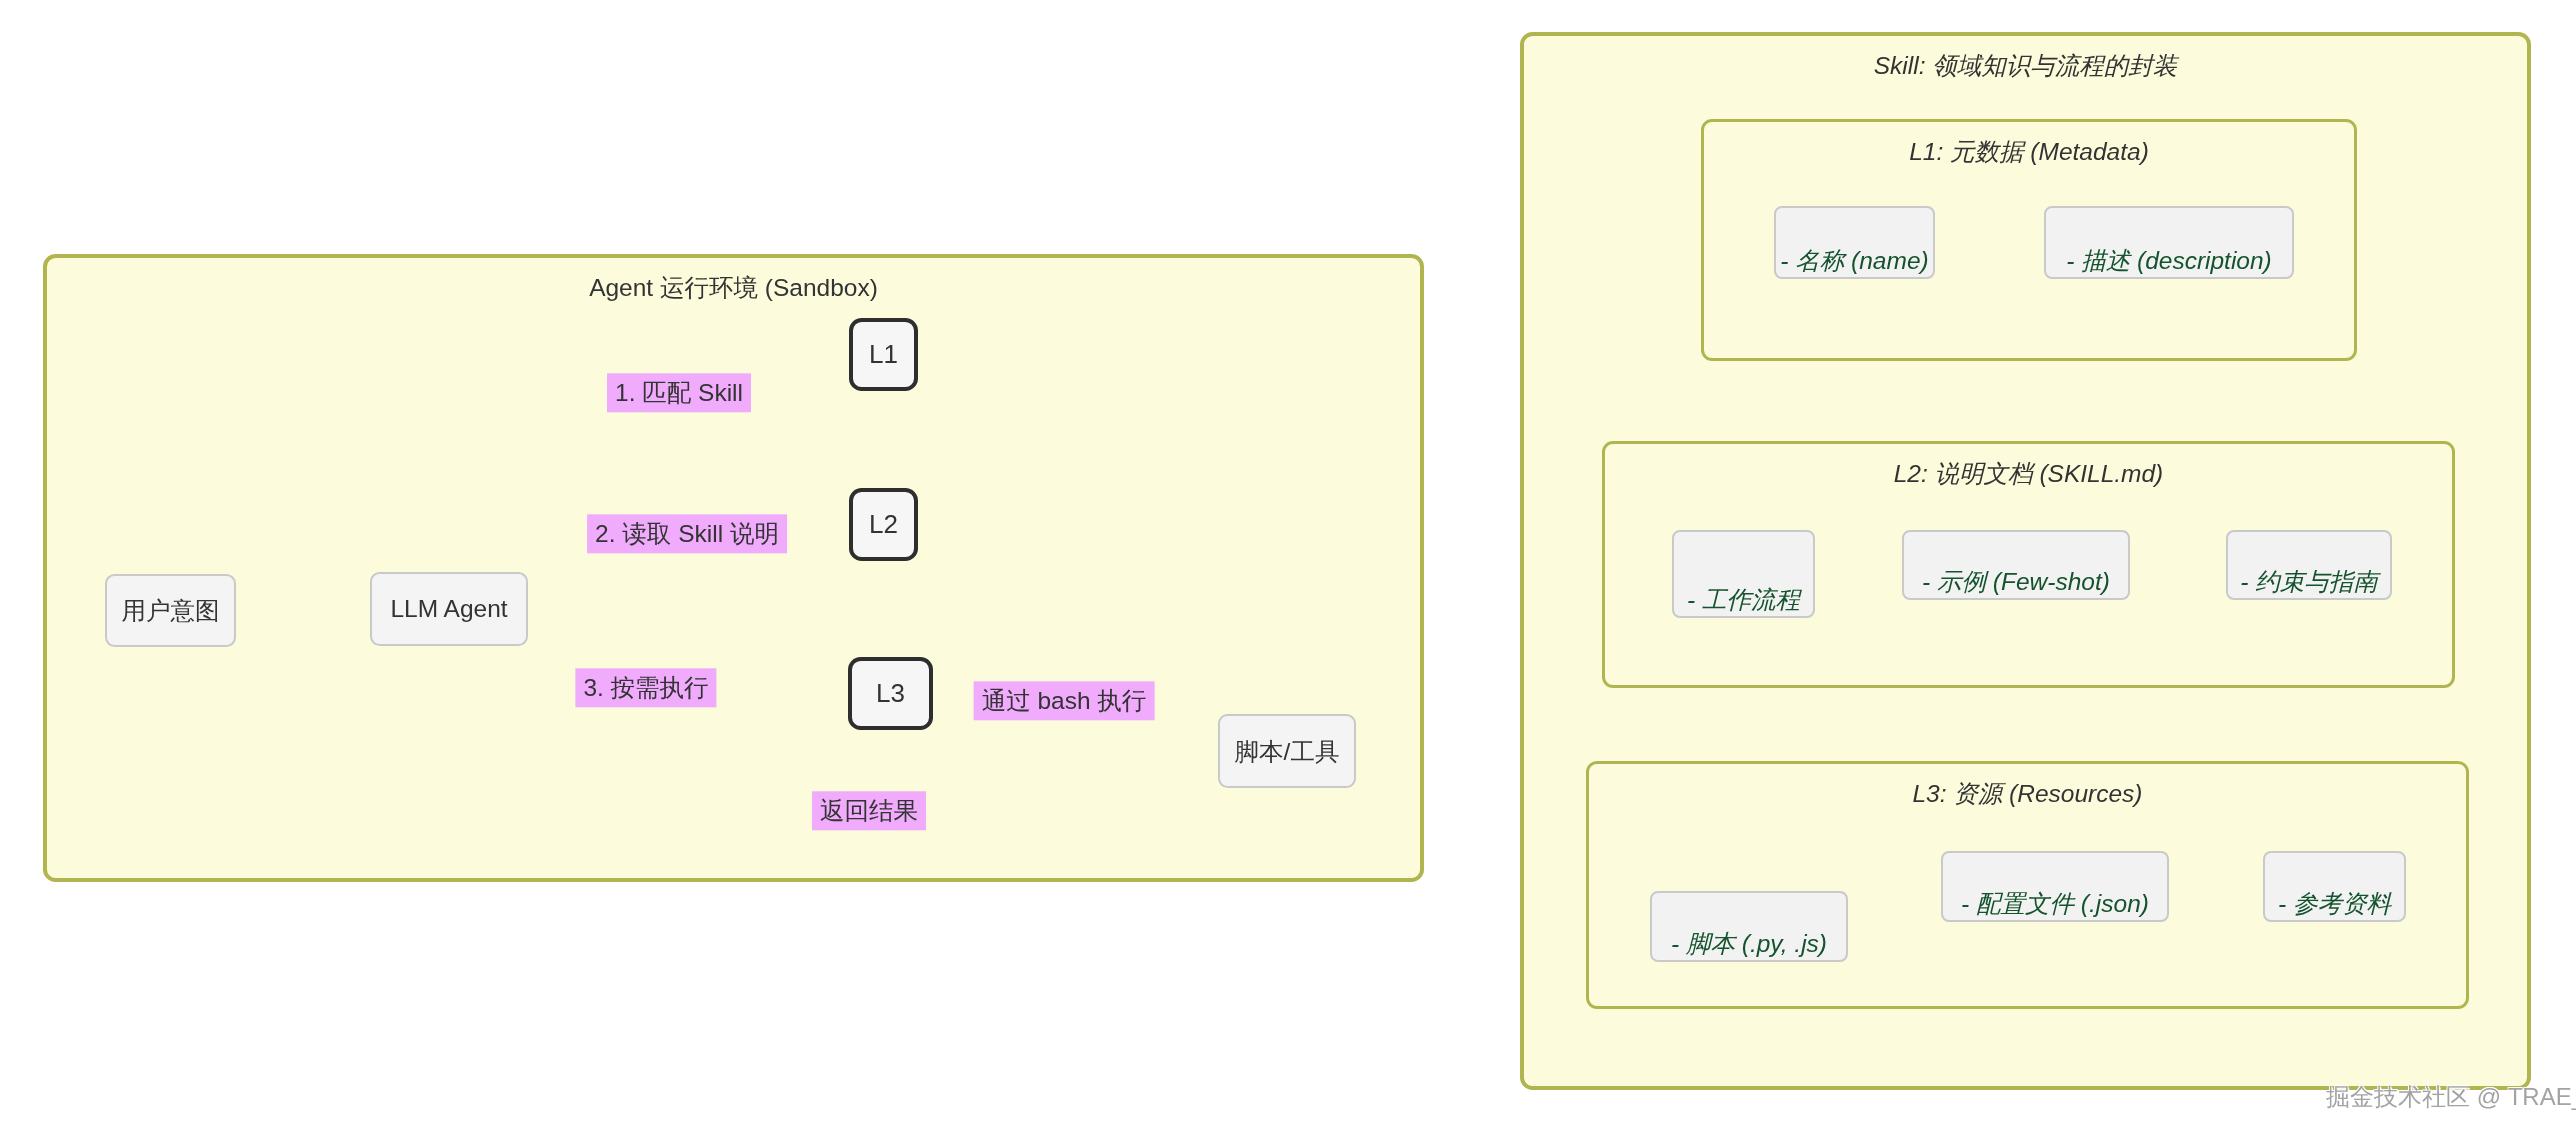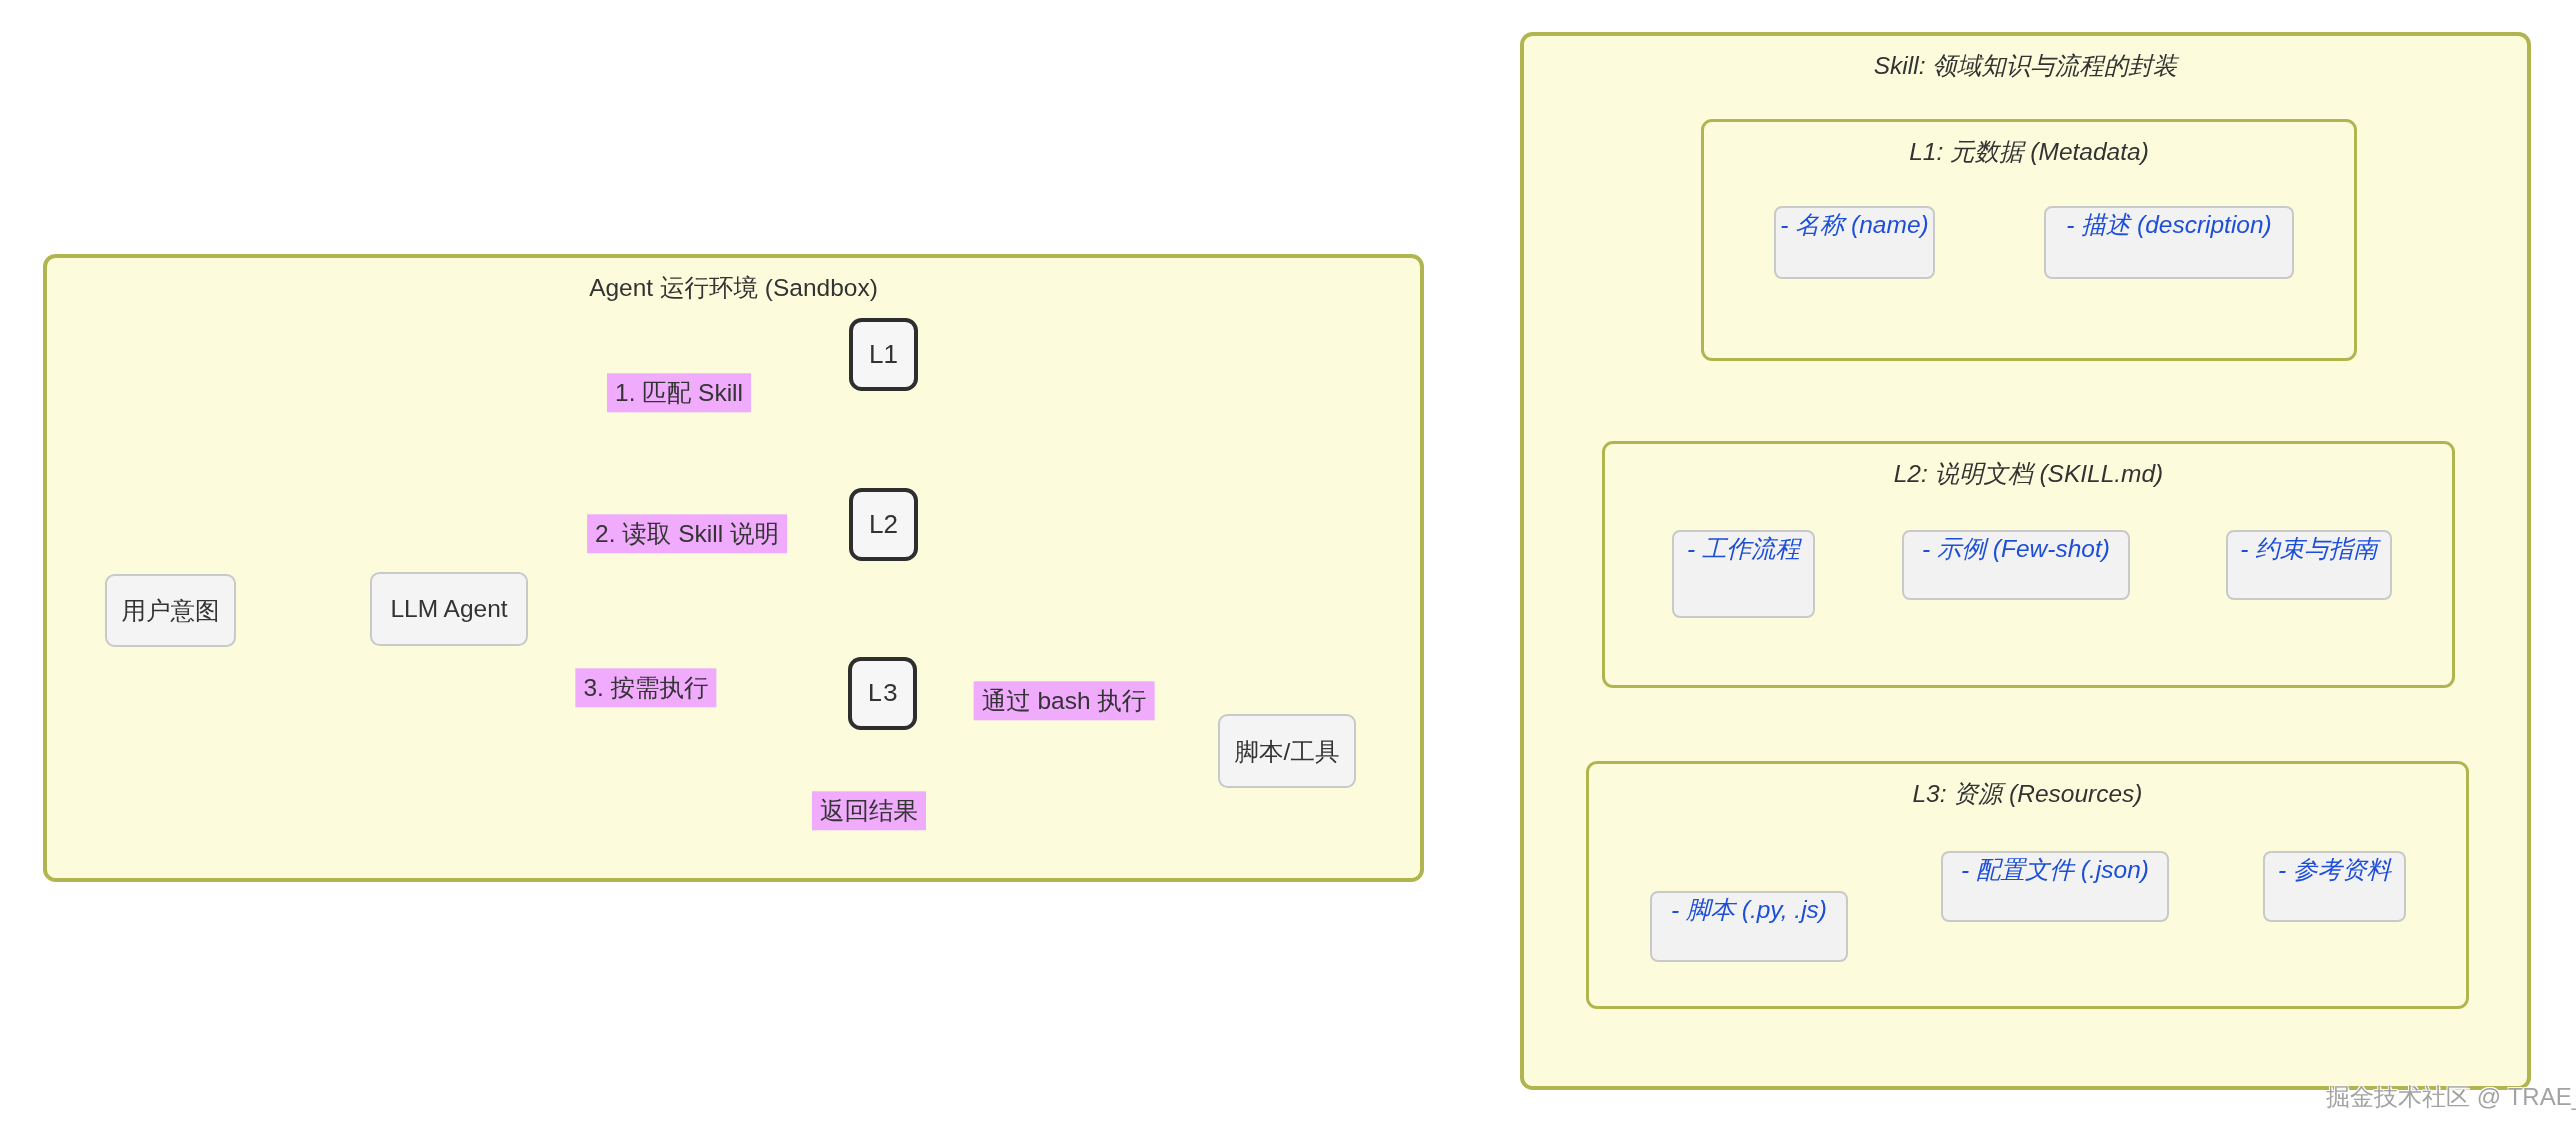--- a/index.html
+++ b/index.html
@@ -64,24 +64,24 @@
     background: #f6f6f6;
     font-size: 26px;
   }
   .item-box {
     position: absolute;
     background: #f2f2f2;
     border: 2.4px solid #c9c9c9;
     border-radius: 8px;
     box-sizing: border-box;
     display: flex;
-    align-items: flex-start;
+    align-items: flex-end;
     justify-content: center;
     font-size: 24.5px;
-    color: #1d4ed8;
+    color: #14532d;
     white-space: nowrap;
   }
   .edge-label {
     position: absolute;
     transform: translate(-50%, -50%);
     background: #f0abfc;
     padding: 3.2px 8px;
     font-size: 24.5px;
     color: #333333;
     white-space: nowrap;
@@ -126,21 +126,21 @@
   </div>
 
   <div class="node node-dark" style="left:849px; top:318px; width:69px; height:73px;">
     <span>L1</span>
   </div>
 
   <div class="node node-dark" style="left:849px; top:488px; width:69px; height:73px;">
     <span>L2</span>
   </div>
 
-  <div class="node node-dark" style="left:848px; top:657px; width:69px; height:73px;font-family:Liberation Mono, monospace;">
+  <div class="node node-dark" style="left:848px; top:657px; width:85px; height:73px;">
     <span>L3</span>
   </div>
 
   <div class="node" style="left:1218px; top:714px; width:138px; height:74px;">
     <span>脚本/工具</span>
   </div>
 
   <div class="edge-label" style="left:679px; top:393px;">1. 匹配 Skill</div>
   <div class="edge-label" style="left:687px; top:534px;">2. 读取 Skill 说明</div>
   <div class="edge-label" style="left:646px; top:688px;">3. 按需执行</div>

